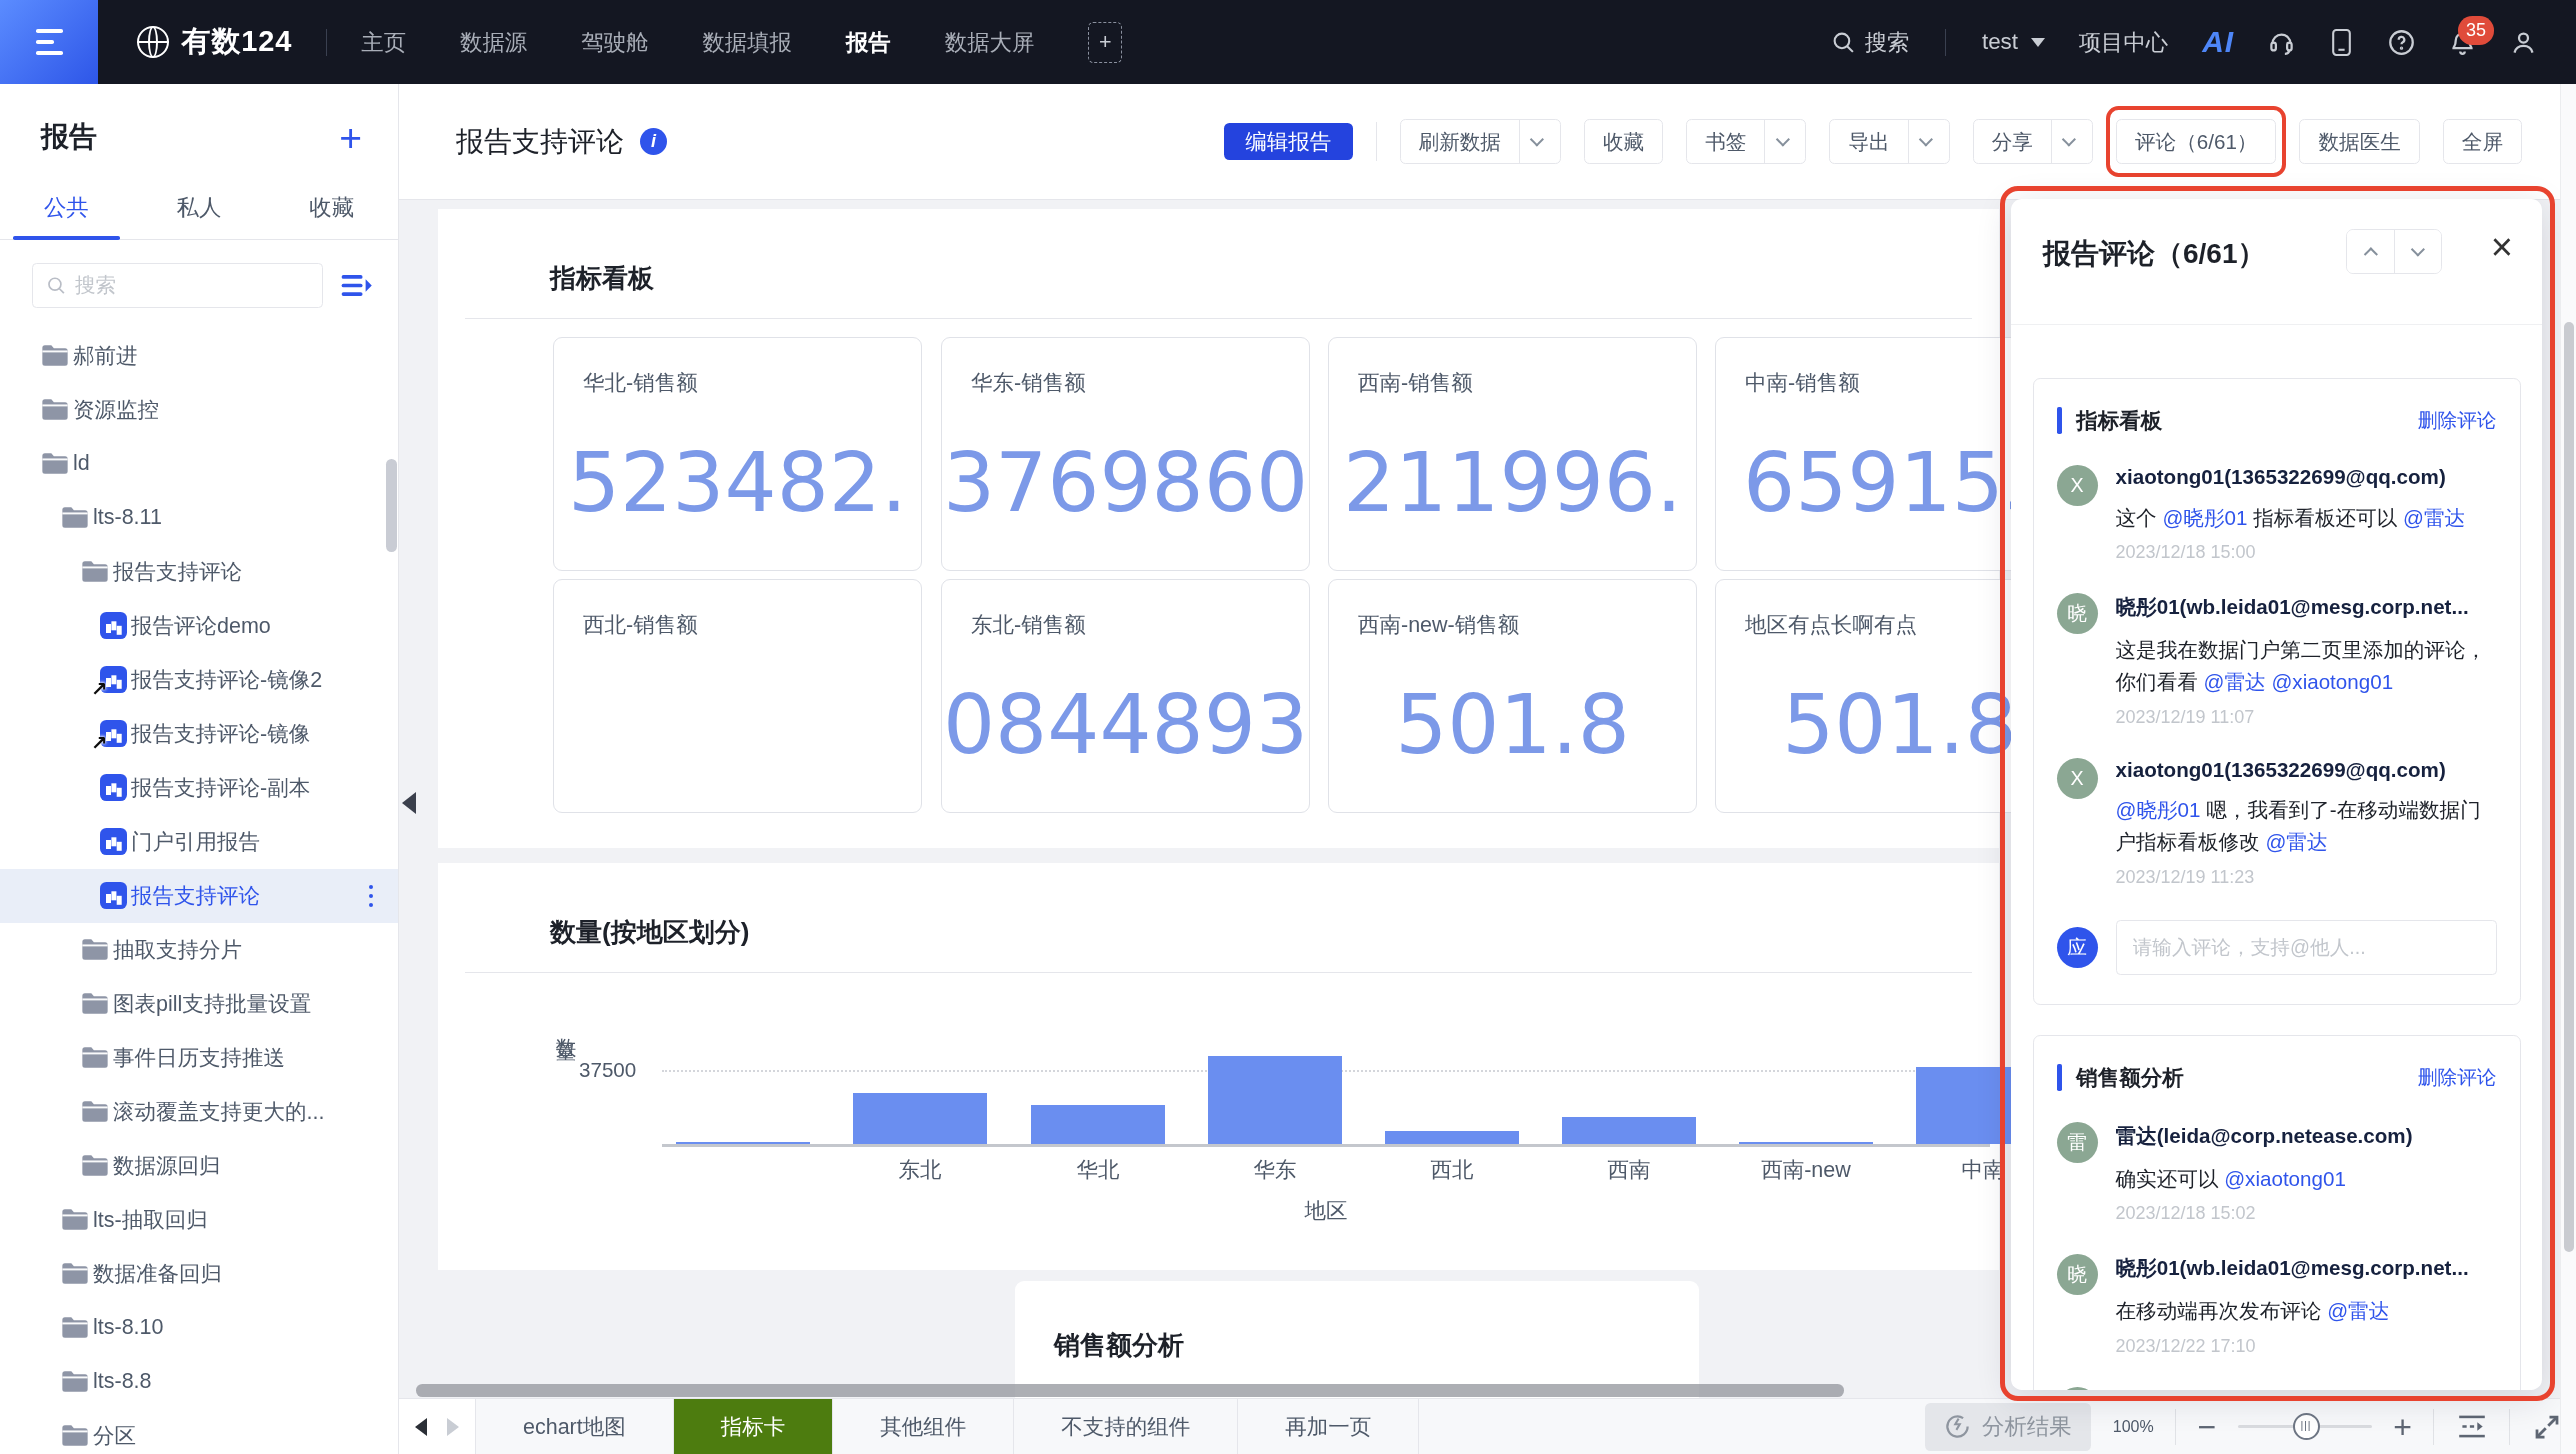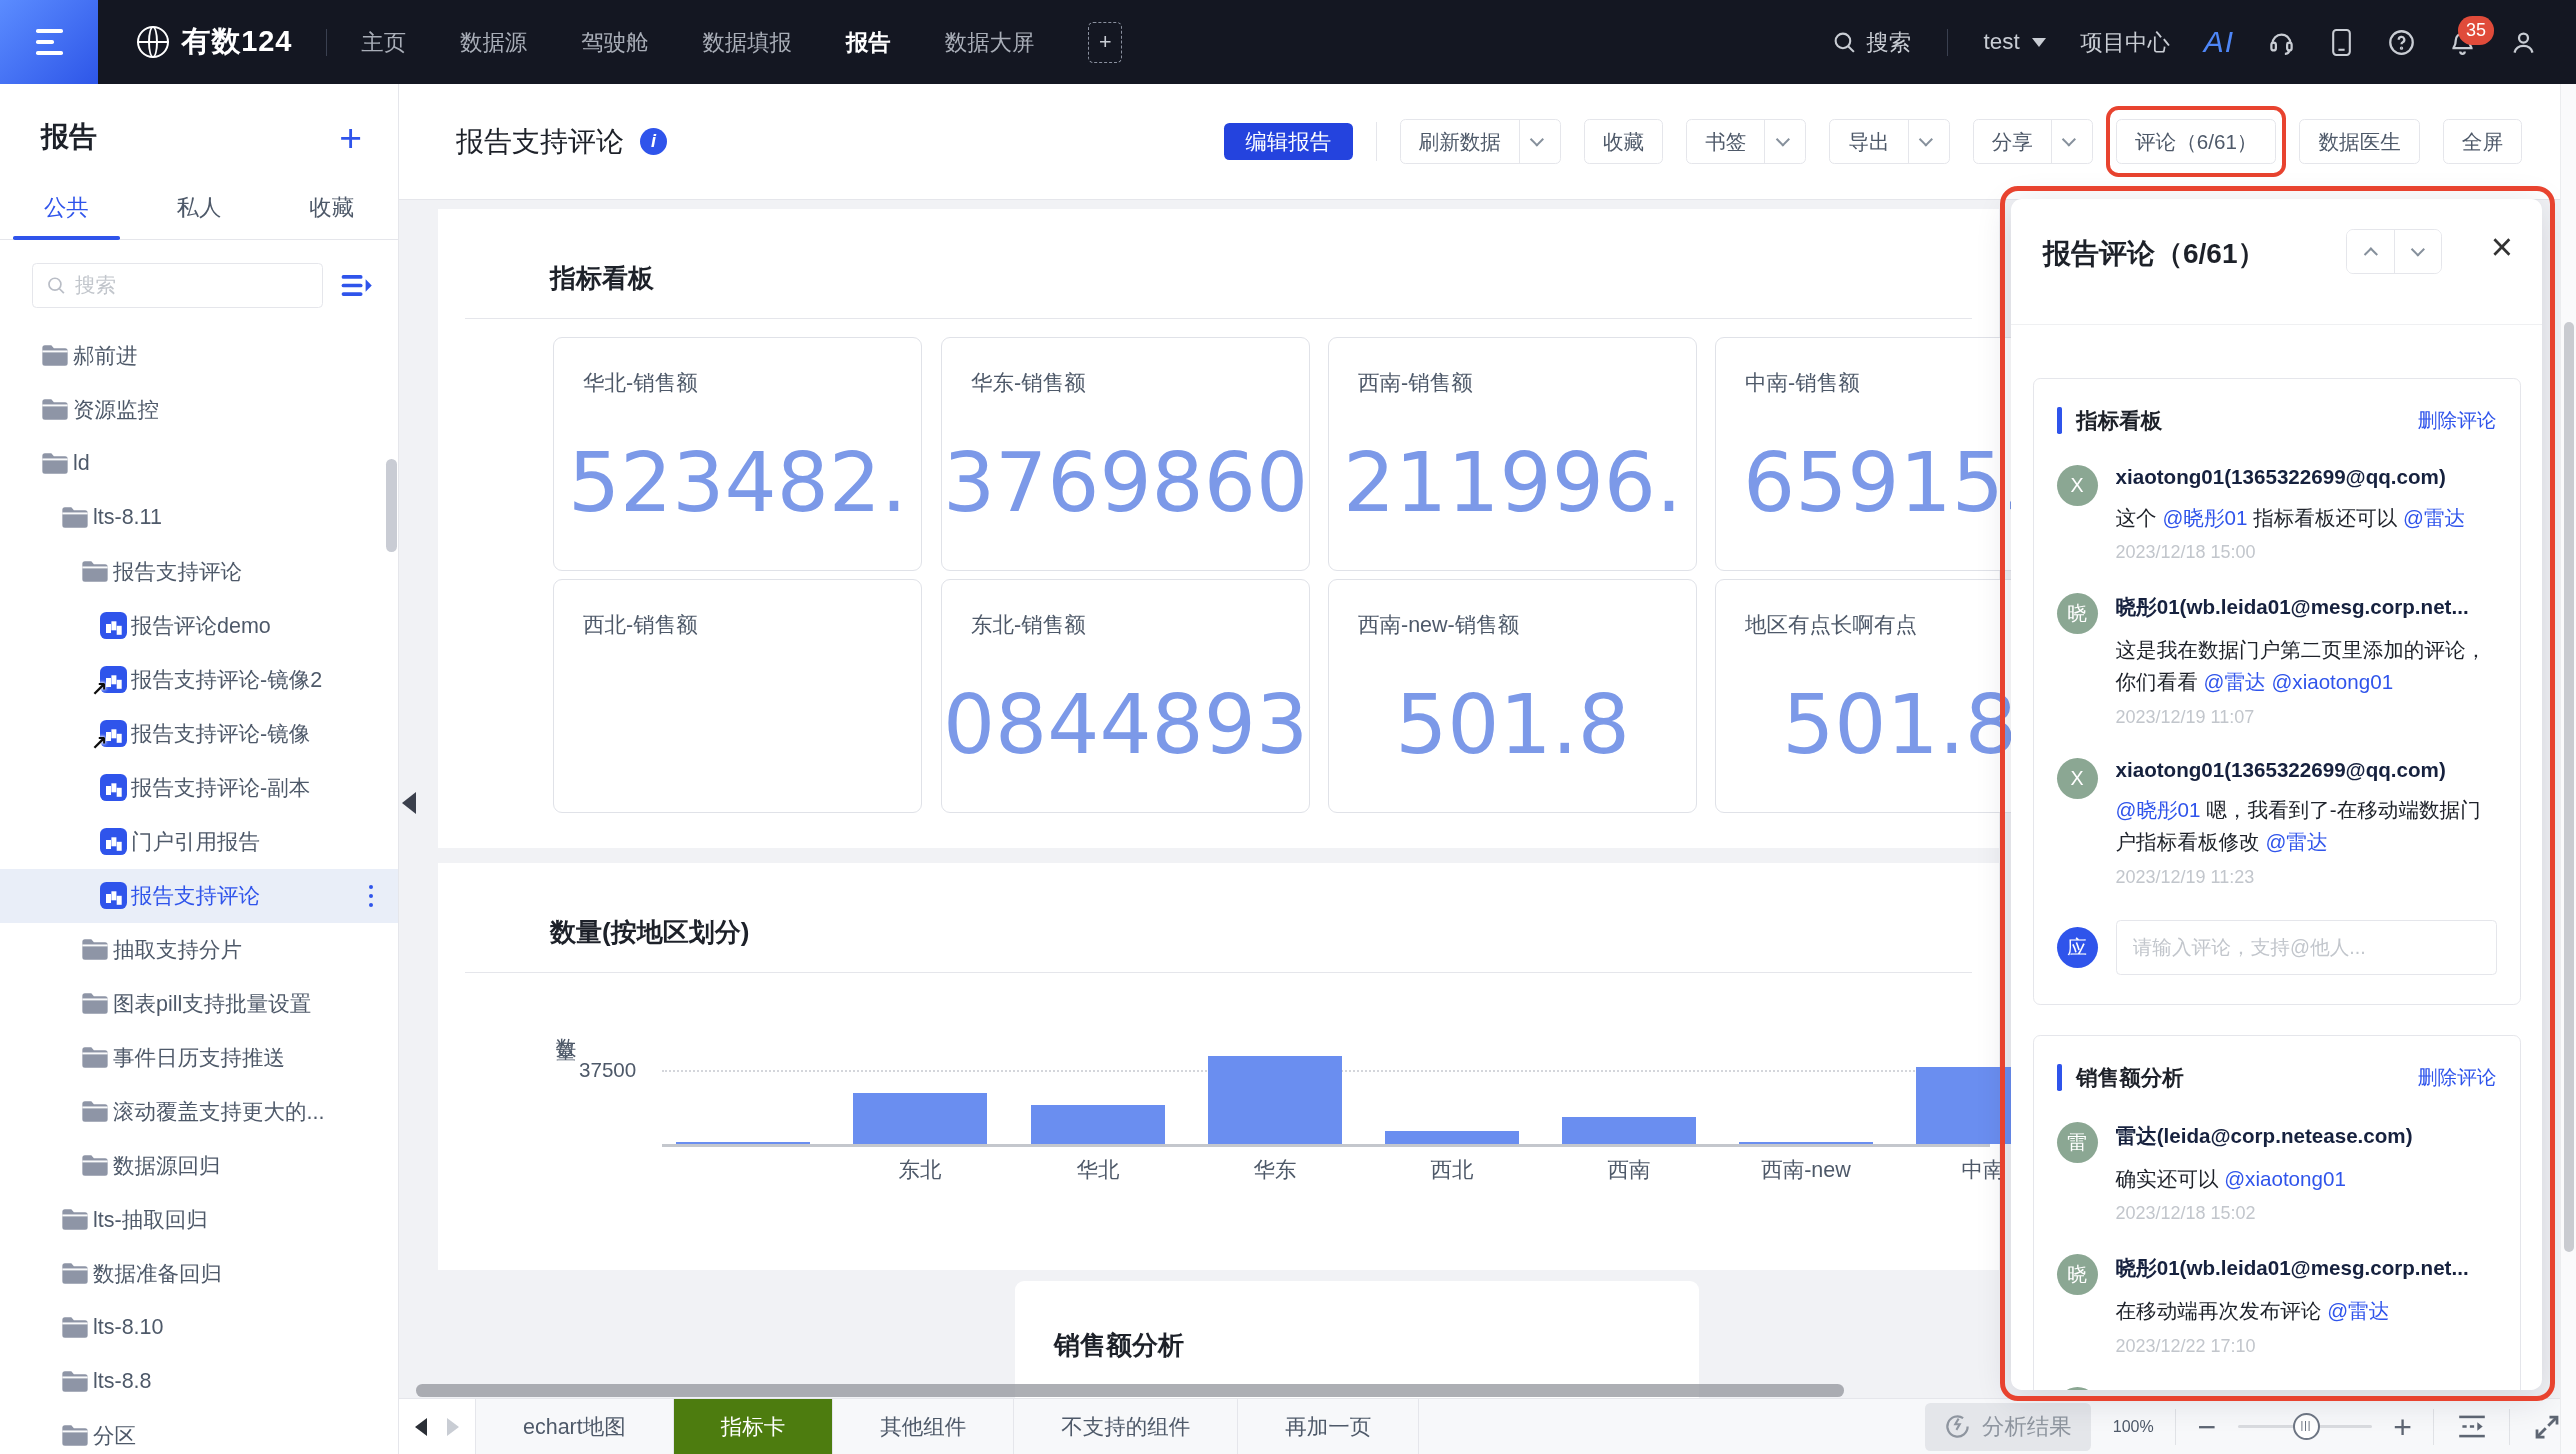--- a/index.html
+++ b/index.html
@@ -17,21 +17,21 @@
   .brand { color:#fff; font-size:29px; font-weight:700; letter-spacing:0.9px; }
   .nav-sep { width:0.9px; height:27px; background:#3A4050; margin:0 34px; }
   #navbar-menu { display:flex; align-items:center; gap:54px; }
   .nav-item { color:#A9AEB8; font-size:22.4px; cursor:pointer; white-space:nowrap; }
   .nav-item.active { color:#fff; font-weight:700; }
   .add-page { width:34px; height:41px; border:1.8px dashed #8A909E; border-radius:5.4px; color:#C9CDD4; font-size:21.5px; display:flex; align-items:center; justify-content:center; margin-left:54px; cursor:pointer; }
   #navbar-right { margin-left:auto; display:flex; align-items:center; gap:34px; padding-right:39px; }
   .nav-ic { display:flex; align-items:center; gap:9px; color:#C9CDD4; font-size:22.4px; cursor:pointer; position:relative; }
   .nav-ic svg { display:block; }
   .caret-down { width:0; height:0; border-left:7.2px solid transparent; border-right:7.2px solid transparent; border-top:9px solid #C9CDD4; margin-left:3.6px; }
-  .ai-logo { font-size:30px; font-weight:400; font-style:italic; color:#4E86F7; letter-spacing:0.9px; }
+  .ai-logo { font-size:30px; font-weight:700; font-style:italic; color:#4E86F7; letter-spacing:0.9px; }
   .badge { position:absolute; top:-12.5px; right:-18px; min-width:36px; height:29px; background:#E04B3A; border-radius:14.3px; color:#fff; font-size:18px; display:flex; align-items:center; justify-content:center; padding:0 7.2px; }
 
   
   #rheader { position:absolute; left:399px; top:84px; width:2177px; height:116px; background:#fff; border-bottom:0.9px solid #E5E6EB; display:flex; align-items:center; padding:0 54px 0 57px; z-index:10; }
   #rtitle { font-size:28px; color:#1D2129; font-weight:500; }
   .info-ic { width:27px; height:27px; border-radius:50%; background:#2F54EB; color:#fff; font-size:18px; font-weight:700; display:flex; align-items:center; justify-content:center; margin-left:16px; font-style:italic; }
   #toolbar { margin-left:auto; display:flex; align-items:center; gap:23px; }
   .btn-primary { background:#2443DE; color:#fff; font-size:21.5px; border-radius:5.4px; height:37px; padding:0 21.5px; display:flex; align-items:center; cursor:pointer; }
   .vdiv { width:0.9px; height:39px; background:#E5E6EB; }
   .tbtn { position:relative; height:45px; border:0.9px solid #E5E6EB; border-radius:5.4px; background:#fff; color:#4E5969; font-size:20.6px; display:flex; align-items:center; padding:0 18px; gap:12.5px; cursor:pointer; white-space:nowrap; }
@@ -513,20 +513,21 @@
         <div class="bar" style="left: 723px; height: 13.4px;"></div>
         <div class="bar-label" style="left: 723px;">西北</div>
         <div class="bar" style="left: 900px; height: 27px;"></div>
         <div class="bar-label" style="left: 900px;">西南</div>
         <div class="bar" style="left: 1077px; height: 1.8px;"></div>
         <div class="bar-label" style="left: 1077px;">西南-new</div>
         <div class="bar" style="left: 1254px; height: 77px;"></div>
         <div class="bar-label" style="left: 1254px;">中南</div>
       </div>
     <div id="chart-base"></div>
+    <div id="chart-xlabel">地区</div>
   </div>
 
   <div id="sec3">
     <div class="t">销售额分析</div>
   </div>
 
   <div id="hscroll"></div>
 </div>
 
 <div id="cpanel">

